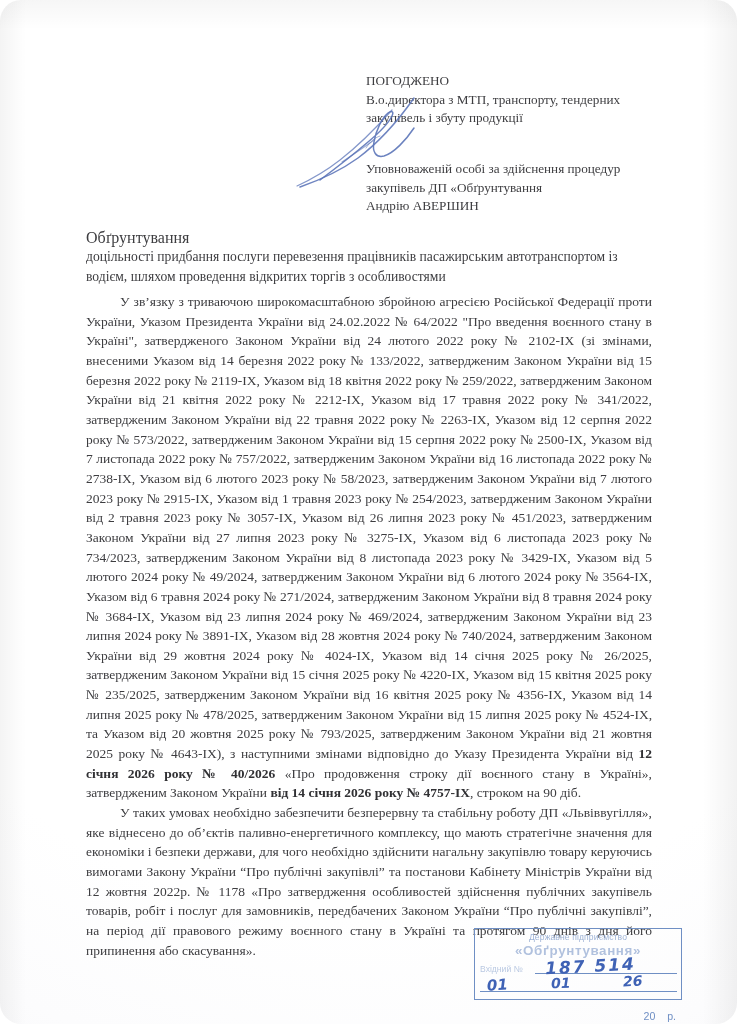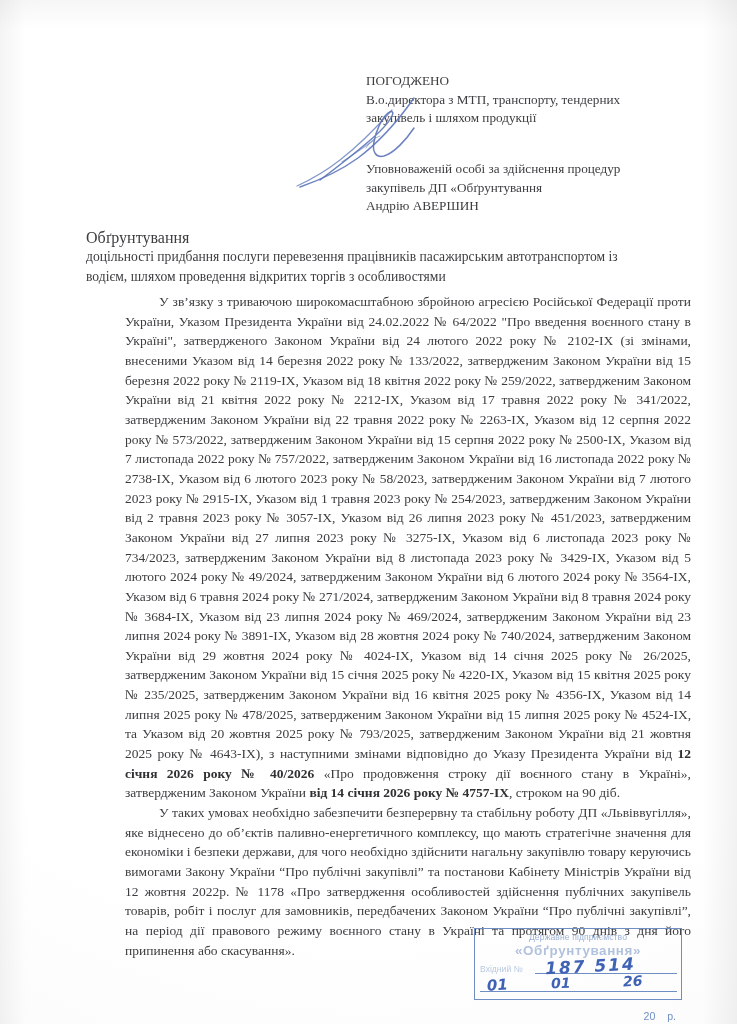--- a/index.html
+++ b/index.html
@@ -14,20 +14,21 @@
   }
 
   #page {
     position: relative;
     width: 737px;
     height: 1024px;
     margin: 0 auto;
     overflow: hidden;
     background:
       radial-gradient(ellipse 120% 80% at 50% 40%, #ffffff 0%, #ffffff 62%, #fcfcfd 82%, #f7f7f9 100%);
+    border-radius: 21px;
   }
 
   
   #scan-shade-left,
   #scan-shade-right,
   #scan-shade-top {
     position: absolute;
     pointer-events: none;
   }
   #scan-shade-left  { left: 0;   top: 0; width: 26px;  height: 100%;
@@ -101,21 +102,20 @@
     line-height: 19.6px;
     color: #3d3d40;
   }
 
   
   .body-wrap {
     position: absolute;
     left: 86px;
     top: 292px;
     width: 566px;
-    margin-left: 39px;
   }
   p.para {
     margin: 0 0 0 0;
     text-align: justify;
     text-justify: inter-word;
     text-indent: 34px;
     font-size: 13.5px;
     line-height: 19.65px;
     color: #3d3d40;
     hyphens: none;
@@ -213,21 +213,21 @@
 
 <div id="page">
 
   <div id="scan-shade-top"></div>
   <div id="scan-shade-left"></div>
   <div id="scan-shade-right"></div>
 
   <div class="approval-block">
     <div class="approval-line">ПОГОДЖЕНО</div>
     <div class="approval-line">В.о.директора з МТП, транспорту, тендерних</div>
-    <div class="approval-line">закупівель і шляхом продукції</div>
+    <div class="approval-line">закупівель і збуту продукції</div>
   </div>
 
   <div class="addressee-block">
     <div>Уповноваженій особі за здійснення процедур</div>
     <div>закупівель  ДП «Обґрунтування</div>
     <div>Андрію АВЕРШИН</div>
   </div>
 
   <svg id="pen-signature" viewBox="0 0 200 110" fill="none" xmlns="http://www.w3.org/2000/svg">
     <path d="M118 6 C104 26, 86 48, 62 66 C44 79, 24 88, 4 95" stroke="#5b74b8" stroke-width="1.5" stroke-linecap="round" opacity=".88"></path>

